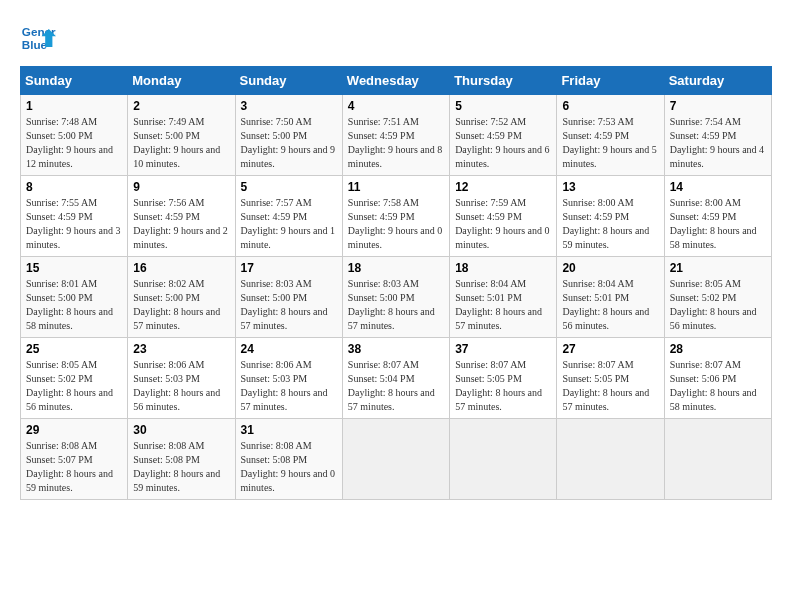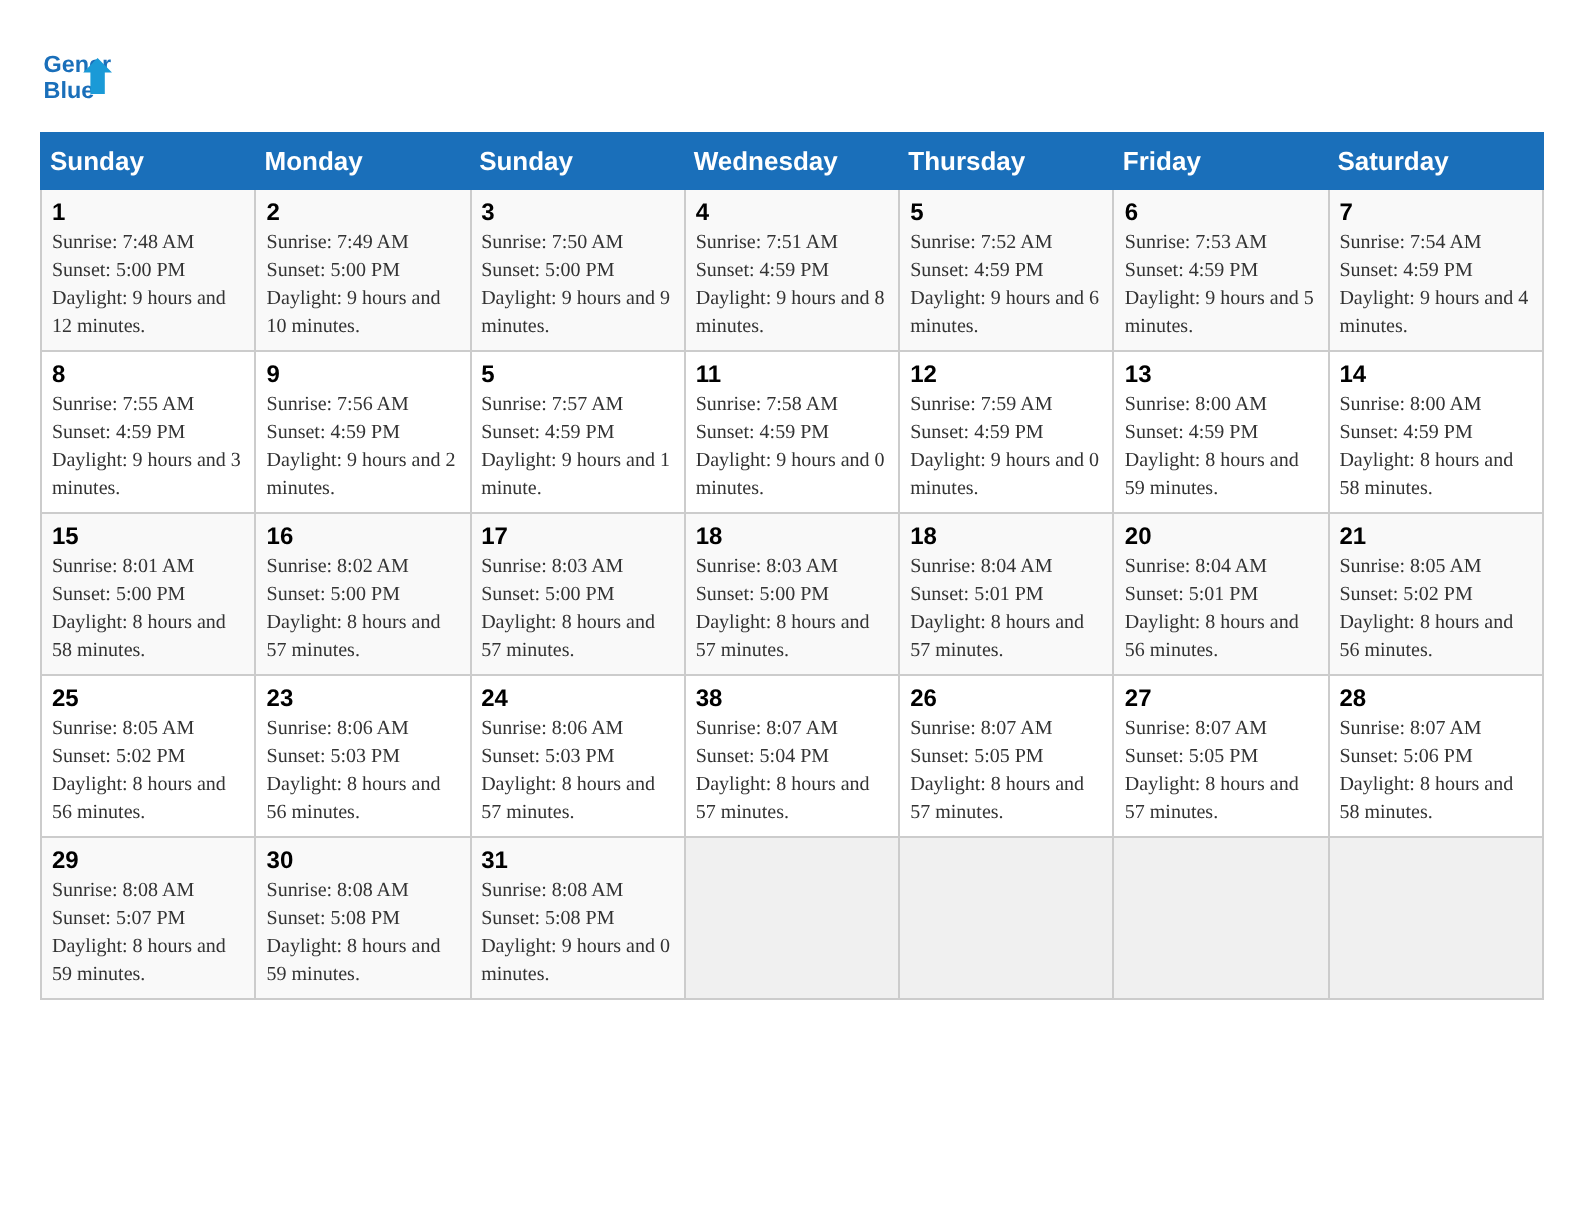--- a/index.html
+++ b/index.html
@@ -212,21 +212,21 @@
         </td>
         <td>
           <span class="day-number">24</span>
           <div class="day-info">Sunrise: 8:06 AM<br>Sunset: 5:03 PM<br>Daylight: 8 hours and 57 minutes.</div>
         </td>
         <td>
           <span class="day-number">38</span>
           <div class="day-info">Sunrise: 8:07 AM<br>Sunset: 5:04 PM<br>Daylight: 8 hours and 57 minutes.</div>
         </td>
         <td>
-          <span class="day-number">26</span>
+          <span class="day-number">37</span>
           <div class="day-info">Sunrise: 8:07 AM<br>Sunset: 5:05 PM<br>Daylight: 8 hours and 57 minutes.</div>
         </td>
         <td>
           <span class="day-number">27</span>
           <div class="day-info">Sunrise: 8:07 AM<br>Sunset: 5:05 PM<br>Daylight: 8 hours and 57 minutes.</div>
         </td>
         <td>
           <span class="day-number">28</span>
           <div class="day-info">Sunrise: 8:07 AM<br>Sunset: 5:06 PM<br>Daylight: 8 hours and 58 minutes.</div>
         </td>

